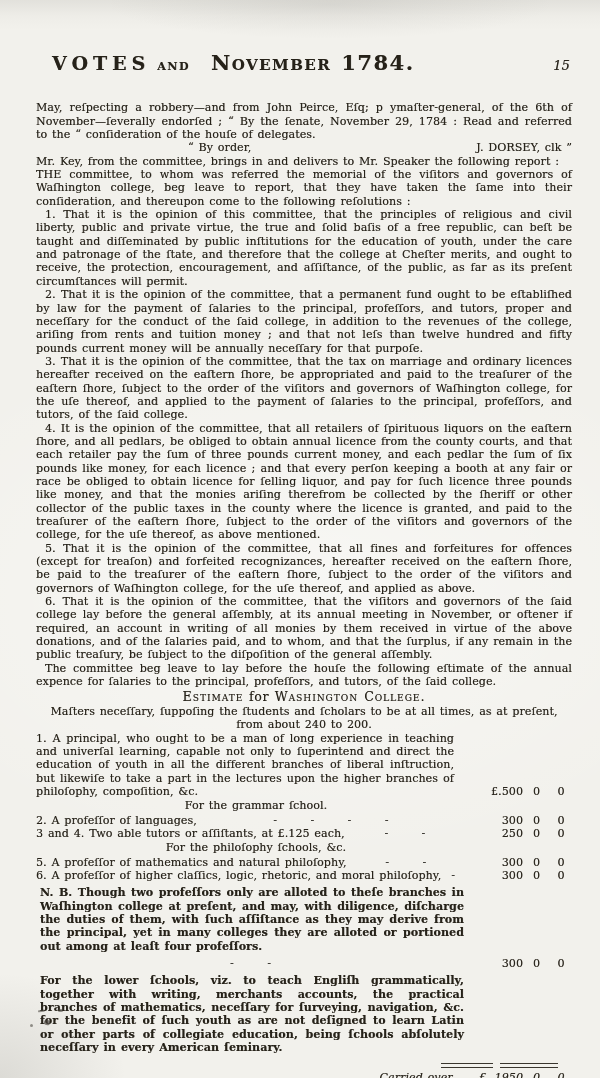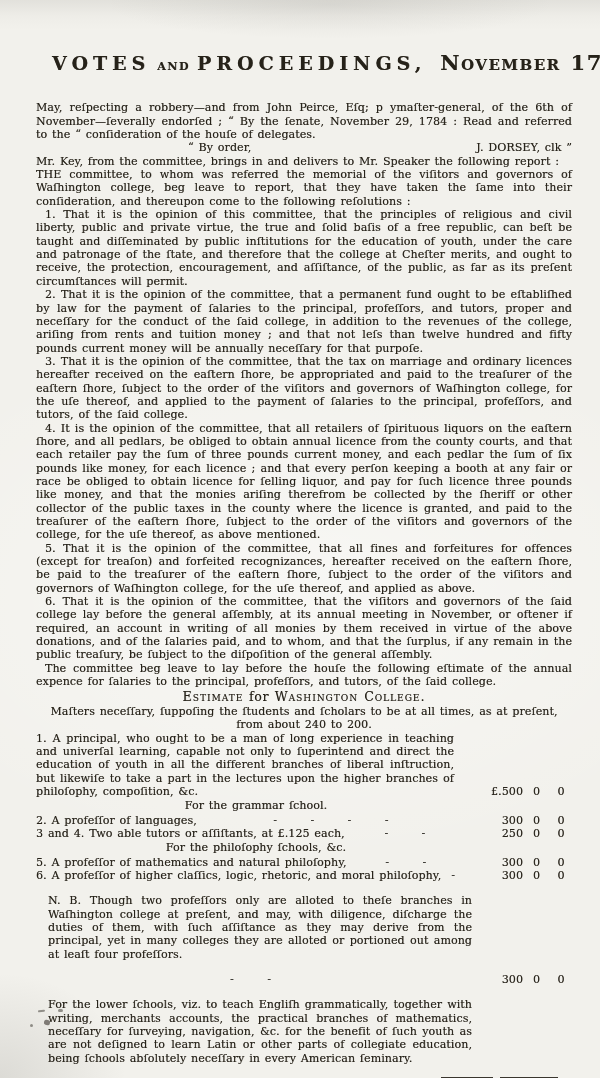--- a/index.html
+++ b/index.html
@@ -36,21 +36,21 @@
   .sc { font-variant:small-caps; letter-spacing:1px; }
   .est-sub { text-align:center; margin:0; }
   .est-row { display:flex; align-items:flex-end; margin:0; }
   .est-desc { text-align:justify; }
   .est-desc.wide { width:418px; }
   .dash { flex:1; text-align:center; color:#33302a; white-space:pre; }
   .amt-l { width:58px; text-align:right; white-space:nowrap; }
   .amt-s { width:27px; text-align:center; }
   .amt-d { width:22px; text-align:center; }
   .center-line { width:440px; text-align:center; margin:1px 0; }
-  .note { width:424px; margin:12px; text-align:justify; }
+  .note { width:424px; margin:4px; text-align:justify;font-weight:bold; }
   .carried { margin-top:9px; }
   .rules { display:flex; justify-content:flex-end; gap:7px; padding-right:14px; }
   .rule-seg { width:52px; height:3px; border-top:1px solid #3a362e; border-bottom:1px solid #3a362e; }
   .rule-seg.s2 { width:58px; }
   .carried-row { display:flex; justify-content:flex-end; margin-top:3px;font-style:italic; }
   .carried-row .c-label { margin-right:10px; }
   .sig { text-align:right; padding-right:32px; font-weight:bold; letter-spacing:2px; }
   .smudge { position:absolute; background:#45413a; opacity:0.55; border-radius:2px; }
   .sm1 { left:38px; top:1010px; width:7px; height:2px; transform:rotate(-8deg); }
   .sm2 { left:58px; top:1009px; width:5px; height:3px; }
@@ -58,21 +58,20 @@
   .sm4 { left:30px; top:1024px; width:3px; height:3px; border-radius:50%; }
 </style>
 </head>
 <body>
 
 <div class="page">
 
   <div class="header">
     <span class="t-votes">VOTES</span>
     <span class="t-and">AND</span>
-    <span class="t-proc">PROCEEDINGS,</span>
     <span class="t-date">November 1784.</span>
     <span class="t-page">15</span>
   </div>
 
   <div class="body">
 
     <p class="p">May, reſpecting a robbery—and from John Peirce, Eſq; p ymaſter-general, of the 6th of November—ſeverally endorſed ; “ By the ſenate, November 29, 1784 : Read and referred to the “ conſideration of the houſe of delegates.</p>
 
     <div class="byorder">
       <span class="left">“ By order,</span>

